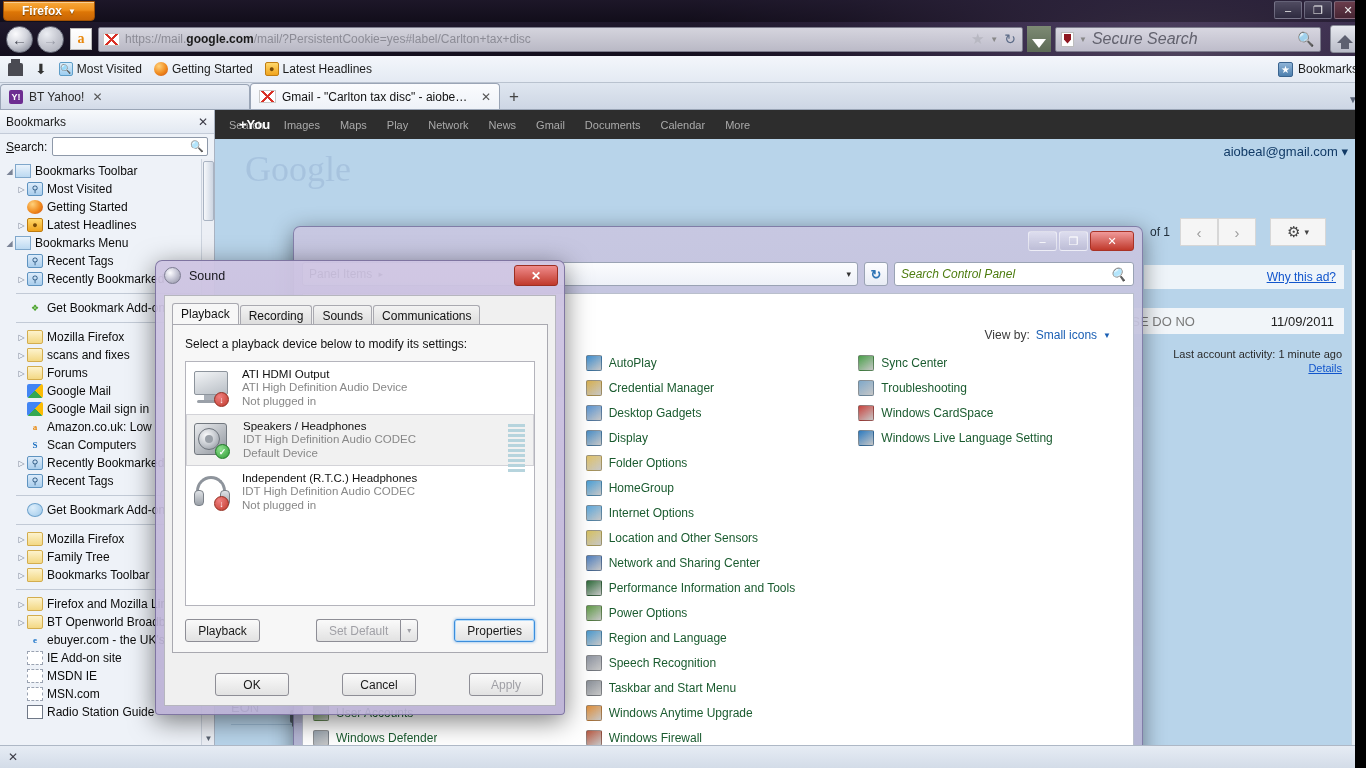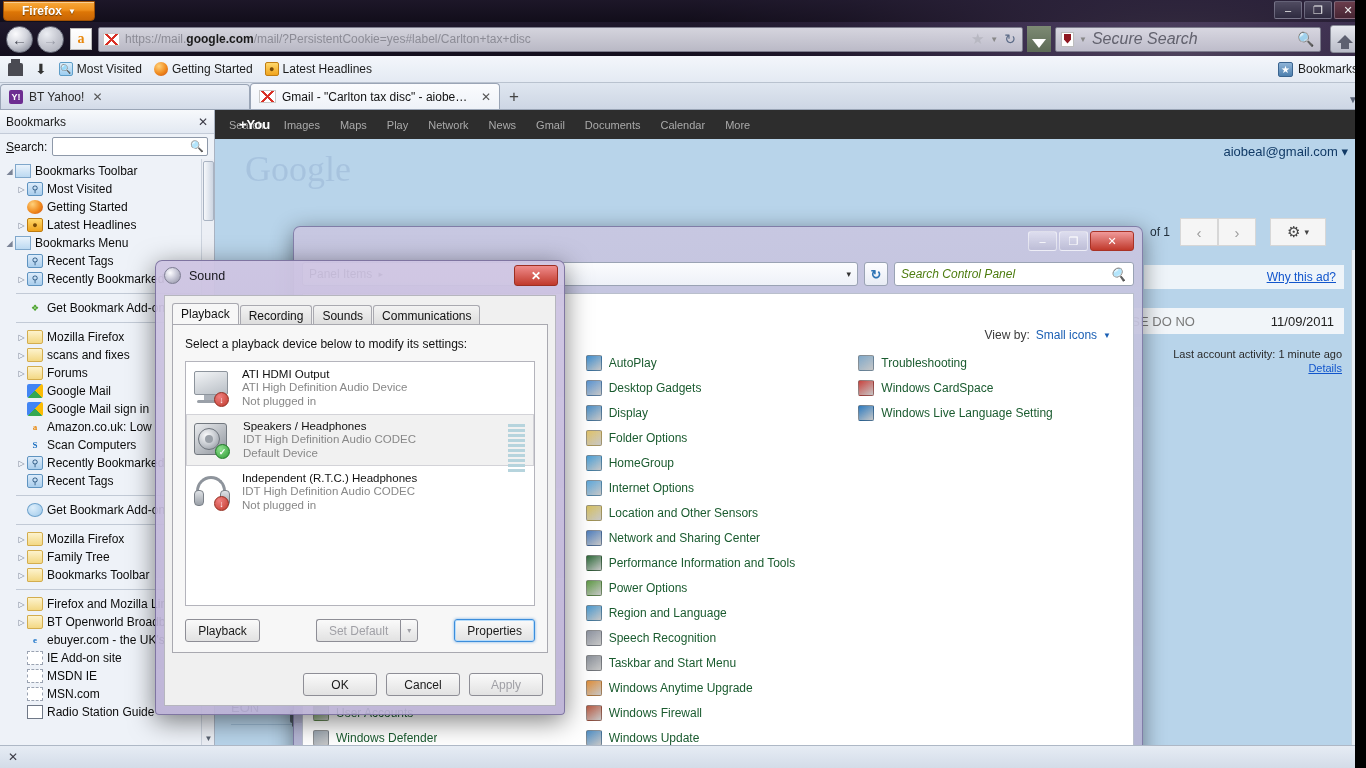--- a/index.html
+++ b/index.html
@@ -314,21 +314,21 @@
     height:23px; min-width:75px; padding:0 12px; font-size:12px; color:#1a1a1a;
     background: linear-gradient(180deg,#fafafa,#e2e2e2); border:1px solid #8e8e96; border-radius:3px;
     display:flex; align-items:center; justify-content:center;
   }
   .ui-btn.disabled { color:#a0a0a6; }
   .ui-btn.focus { border:1px solid #3c8ddb; box-shadow: inset 0 0 0 1px #b6dcfb, 0 0 3px rgba(60,141,219,.7); margin-left: 28px; }
   .split { display:flex; margin-left:auto; margin-right:8px; }
   .split .main { border-radius:3px 0 0 3px; border-right:none; min-width:78px; }
   .split .arrow { width:18px; border-radius:0 3px 3px 0; font-size:8px; }
   .snd-footer { position:absolute; left:0; right:0; bottom:9px; display:flex; justify-content:flex-end; gap:9px; padding-right:12px; }
-  .snd-footer .ui-btn { min-width:74px; }
+  .snd-footer .ui-btn { min-width:74px;margin-left:44px; }
 </style>
 </head>
 <body>
 
 <div id="screen">
   <div class="desktop-bg"></div>
 
   <div class="ff-window">
 
     <div class="ff-titlebar">
@@ -727,20 +727,24 @@
                 <span class="ci" style="background: linear-gradient(145deg, rgb(154, 166, 178), rgba(0, 0, 0, 0.22)); border: 1px solid rgba(0, 0, 0, 0.25);"></span>
                 <span class="lbl">Windows Defender</span>
               </div>
               <div class="cp-item">
                 <span class="ci" style="background: linear-gradient(145deg, rgb(79, 142, 196), rgba(0, 0, 0, 0.22)); border: 1px solid rgba(0, 0, 0, 0.25);"></span>
                 <span class="lbl">Windows Mobility Center</span>
               </div>
               <div class="cp-item">
                 <span class="ci" style="background: linear-gradient(145deg, rgb(63, 143, 208), rgba(0, 0, 0, 0.22)); border: 1px solid rgba(0, 0, 0, 0.25);"></span>
                 <span class="lbl">AutoPlay</span>
+              </div>
+              <div class="cp-item">
+                <span class="ci" style="background: linear-gradient(145deg, rgb(217, 177, 80), rgba(0, 0, 0, 0.22)); border: 1px solid rgba(0, 0, 0, 0.25);"></span>
+                <span class="lbl">Credential Manager</span>
               </div>
               <div class="cp-item">
                 <span class="ci" style="background: linear-gradient(145deg, rgb(90, 149, 211), rgba(0, 0, 0, 0.22)); border: 1px solid rgba(0, 0, 0, 0.25);"></span>
                 <span class="lbl">Desktop Gadgets</span>
               </div>
               <div class="cp-item">
                 <span class="ci" style="background: linear-gradient(145deg, rgb(74, 143, 200), rgba(0, 0, 0, 0.22)); border: 1px solid rgba(0, 0, 0, 0.25);"></span>
                 <span class="lbl">Display</span>
               </div>
               <div class="cp-item">

